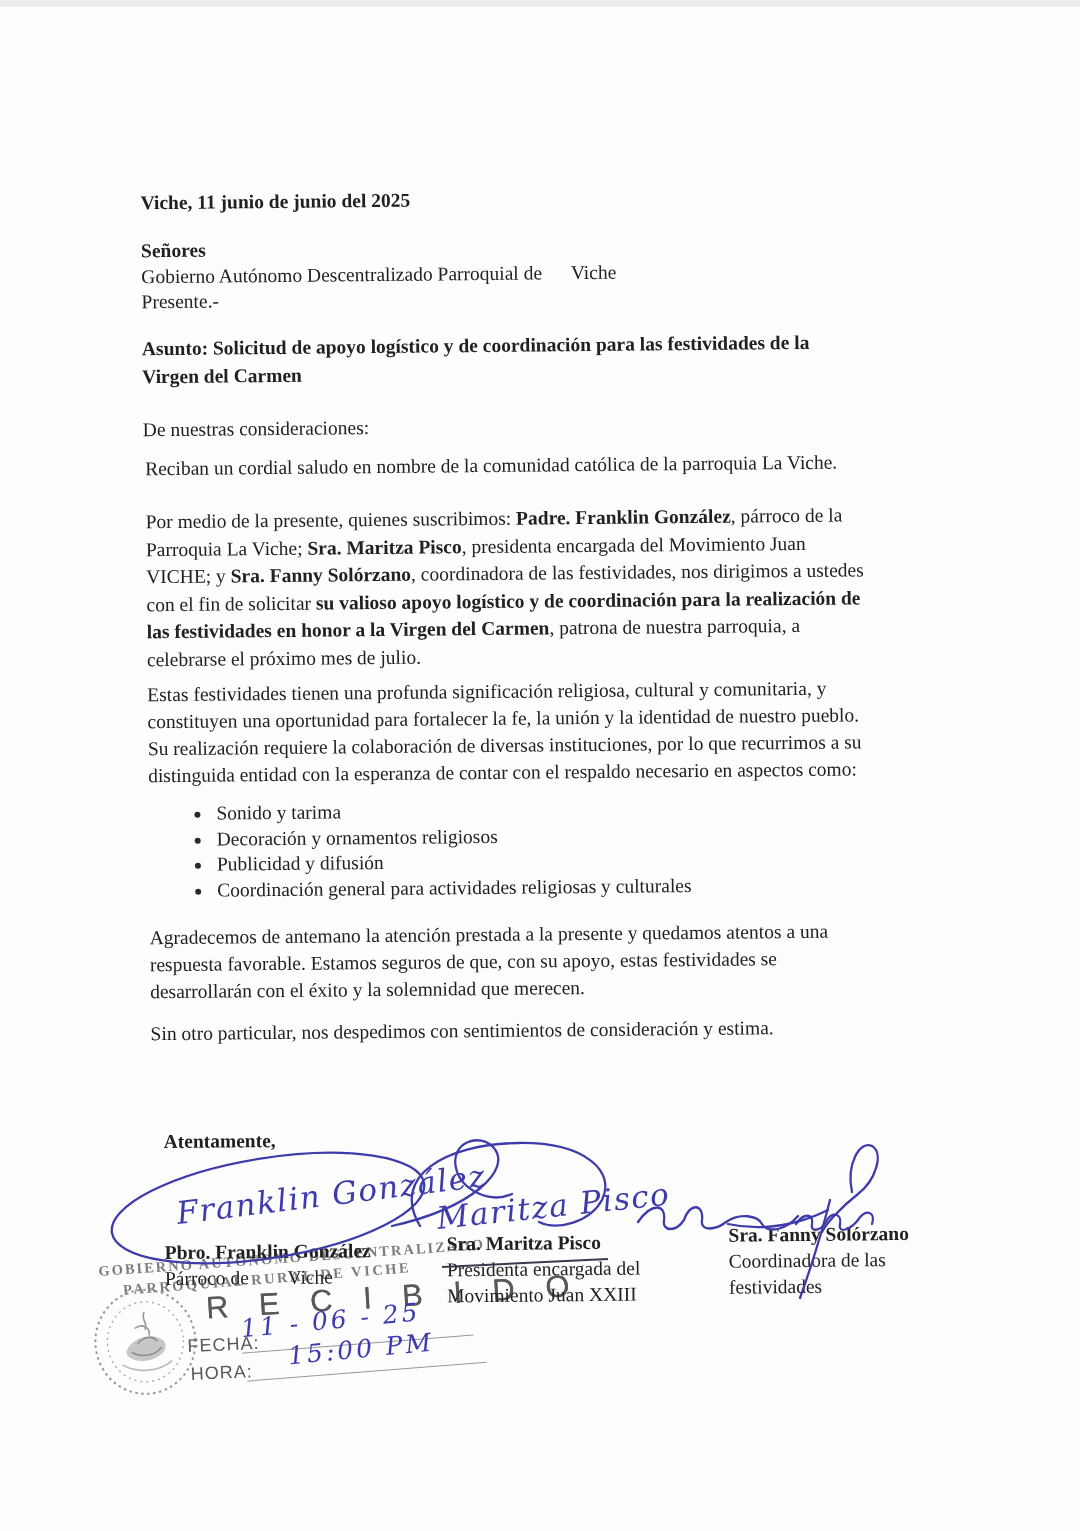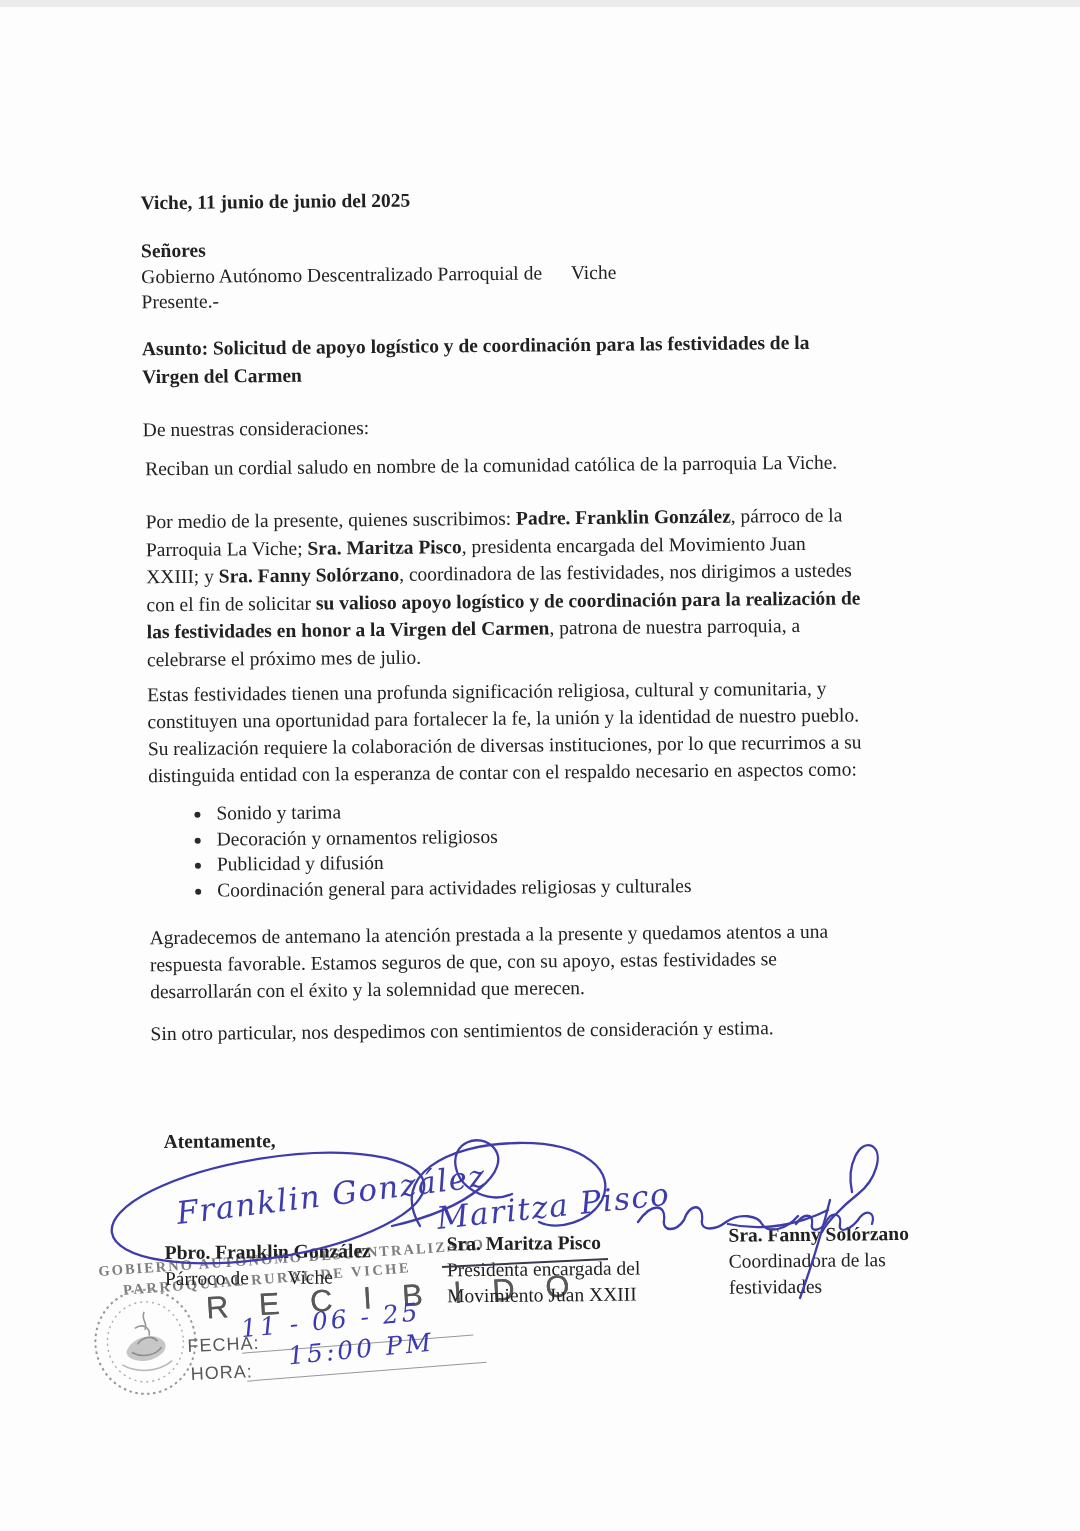--- a/index.html
+++ b/index.html
@@ -95,21 +95,21 @@
     </div>
 
     <div class="blk greeting">De nuestras consideraciones:</div>
 
     <div class="blk p1">
         <div class="line"><span>Reciban un cordial saludo en nombre de la comunidad católica de la parroquia La Viche.</span></div>
       </div>
     <div class="blk p2">
         <div class="line"><span>Por medio de la presente, quienes suscribimos: </span><span class="b">Padre. Franklin González</span><span>, párroco de la</span></div>
         <div class="line"><span>Parroquia La Viche; </span><span class="b">Sra. Maritza Pisco</span><span>, presidenta encargada del Movimiento Juan</span></div>
-        <div class="line"><span>XXIII; y </span><span class="b">Sra. Fanny Solórzano</span><span>, coordinadora de las festividades, nos dirigimos a ustedes</span></div>
+        <div class="line"><span>VICHE; y </span><span class="b">Sra. Fanny Solórzano</span><span>, coordinadora de las festividades, nos dirigimos a ustedes</span></div>
         <div class="line"><span>con el fin de solicitar </span><span class="b">su valioso apoyo logístico y de coordinación para la realización de</span></div>
         <div class="line"><span class="b">las festividades en honor a la Virgen del Carmen</span><span>, patrona de nuestra parroquia, a</span></div>
         <div class="line"><span>celebrarse el próximo mes de julio.</span></div>
       </div>
     <div class="blk p3">
         <div class="line"><span>Estas festividades tienen una profunda significación religiosa, cultural y comunitaria, y</span></div>
         <div class="line"><span>constituyen una oportunidad para fortalecer la fe, la unión y la identidad de nuestro pueblo.</span></div>
         <div class="line"><span>Su realización requiere la colaboración de diversas instituciones, por lo que recurrimos a su</span></div>
         <div class="line"><span>distinguida entidad con la esperanza de contar con el respaldo necesario en aspectos como:</span></div>
       </div>

